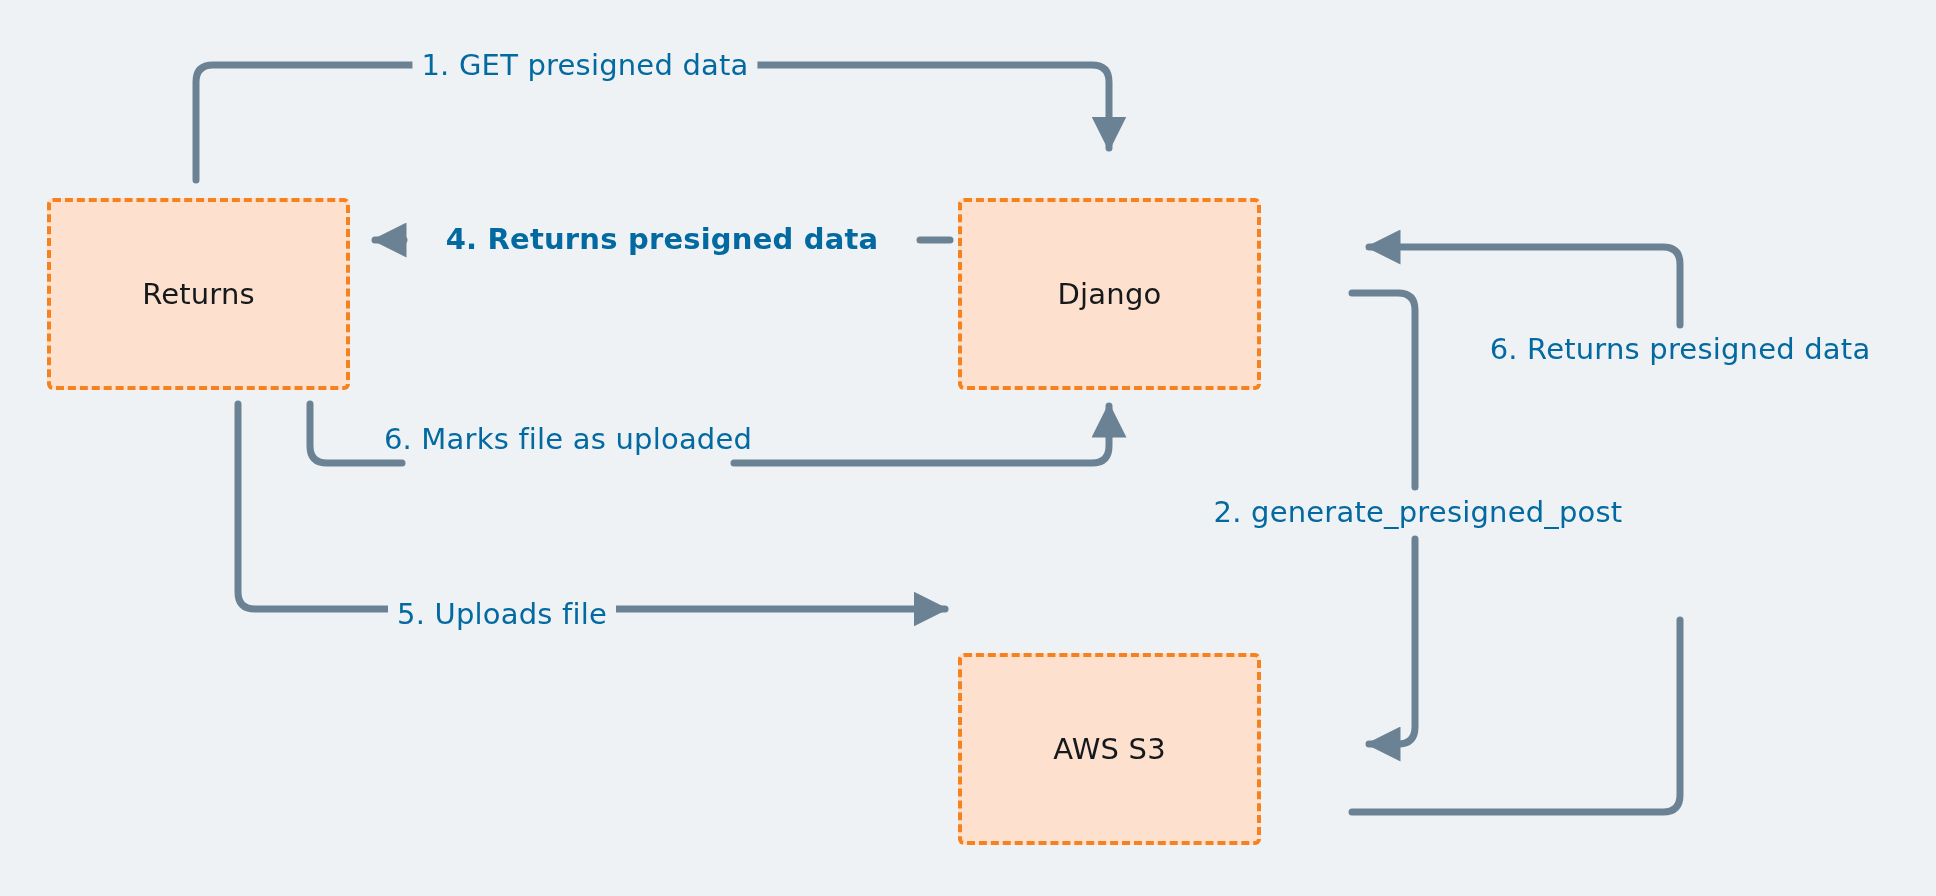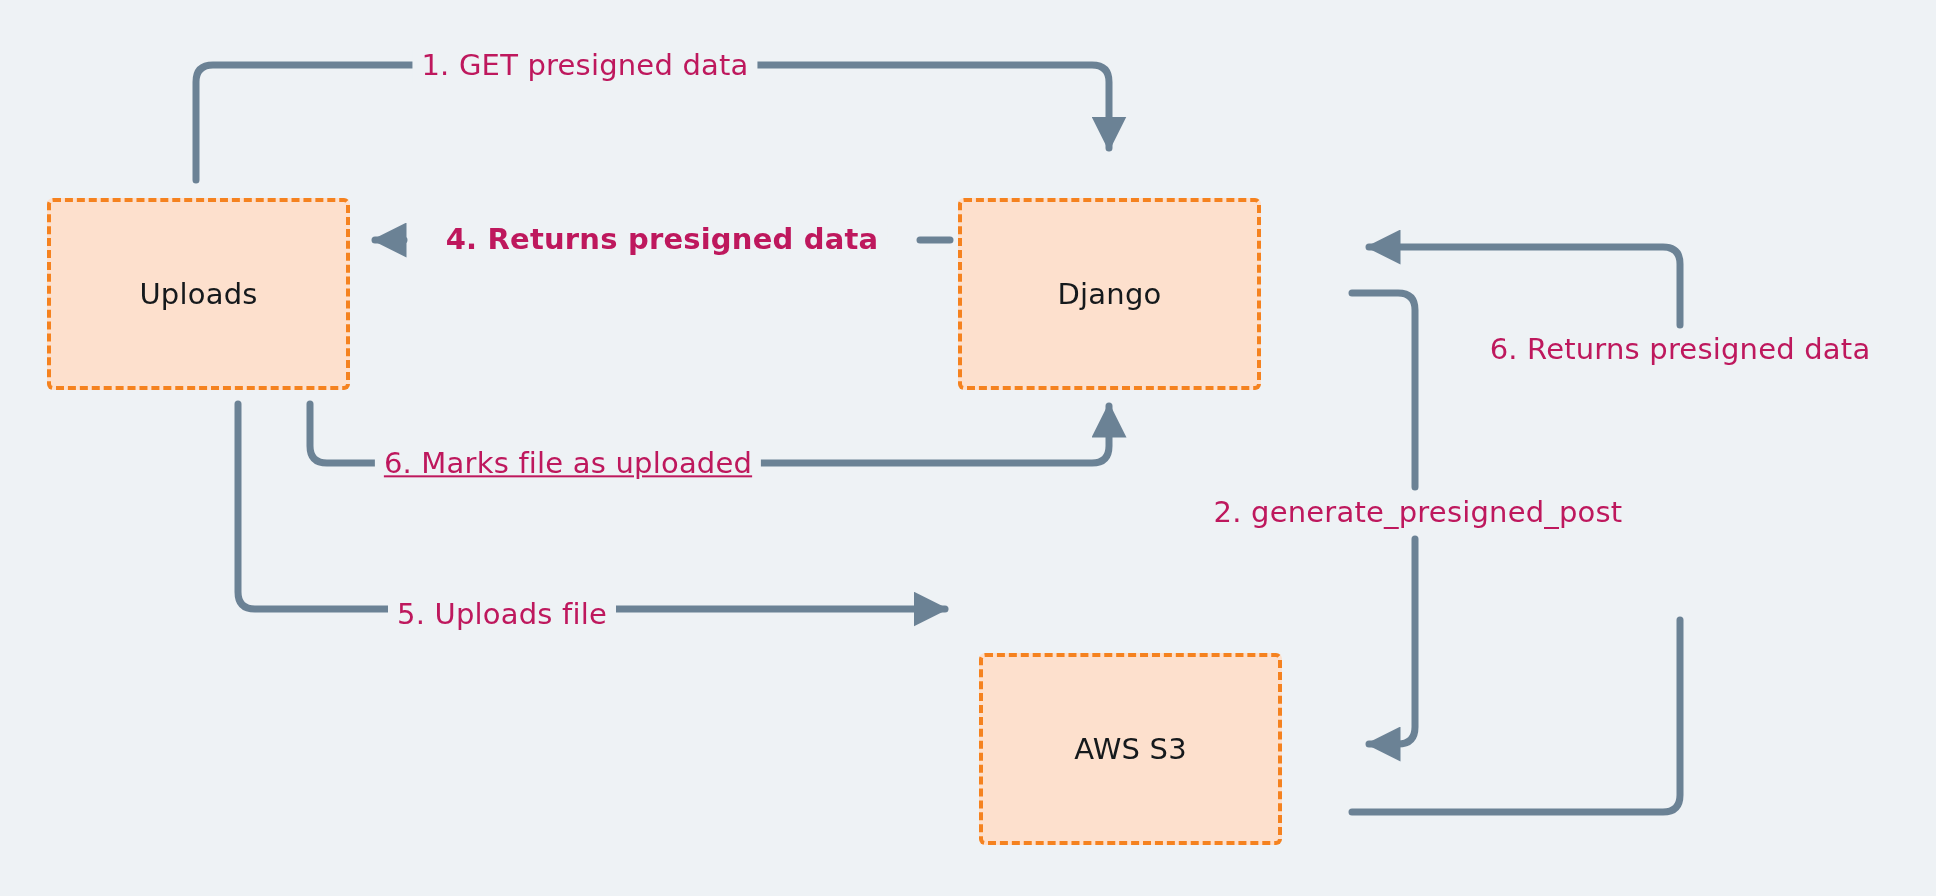--- a/index.html
+++ b/index.html
@@ -38,26 +38,26 @@
     justify-content: center;
   }
   .node-label {
     font-size: 29px;
     color: #15191c;
     letter-spacing: 0.2px;
     white-space: nowrap;
   }
   #node-frontend { left: 47px;  top: 198px; }
   #node-django   { left: 958px; top: 198px; }
-  #node-awss3    { left: 979px; top: 653px; }
+  #node-awss3    { left: 958px; top: 653px; }
 
   .edge-label {
     position: absolute;
     font-size: 29px;
-    color: #be185d;
+    color: #0369a1;
     letter-spacing: 0.2px;
     white-space: nowrap;
     background: #eef2f5;
     padding: 0 9px;
     line-height: 1.15;
     transform: translate(-50%, -50%);
   }
 </style>
 </head>
 <body>
@@ -86,36 +86,36 @@
 
       <path d="M 238 404 L 238 592 Q 238 609 255 609 L 403 609"></path>
       <path d="M 600 609 L 945 609" marker-end="url(#arrow)"></path>
 
       <path d="M 310 404 L 310 446 Q 310 463 327 463 L 402 463"></path>
       <path d="M 734 463 L 1092 463 Q 1109 463 1109 446 L 1109 406" marker-end="url(#arrow)"></path>
     </g>
   </svg>
 
   <div class="node" id="node-frontend">
-    <span class="node-label">Uploads</span>
+    <span class="node-label">Returns</span>
   </div>
 
   <div class="node" id="node-django">
     <span class="node-label">Django</span>
   </div>
 
   <div class="node" id="node-awss3">
     <span class="node-label">AWS S3</span>
   </div>
 
   <div class="edge-label" style="left:585px;  top:66px;">1. GET presigned data</div>
 
   <div class="edge-label" style="left:1418px; top:513px;">2. generate_presigned_post</div>
 
   <div class="edge-label" style="left:1680px; top:350px;">6. Returns presigned data</div>
 
   <div class="edge-label" style="left:662px;  top:240px;font-weight:bold;">4. Returns presigned data</div>
 
   <div class="edge-label" style="left:502px;  top:615px;">5. Uploads file</div>
 
-  <div class="edge-label" style="left:568px;  top:464px;text-decoration:underline;">6. Marks file as  uploaded</div>
+  <div class="edge-label" style="left:568px;  top:440px;">6. Marks file as  uploaded</div>
 
 </div>
 
 </body></html>

